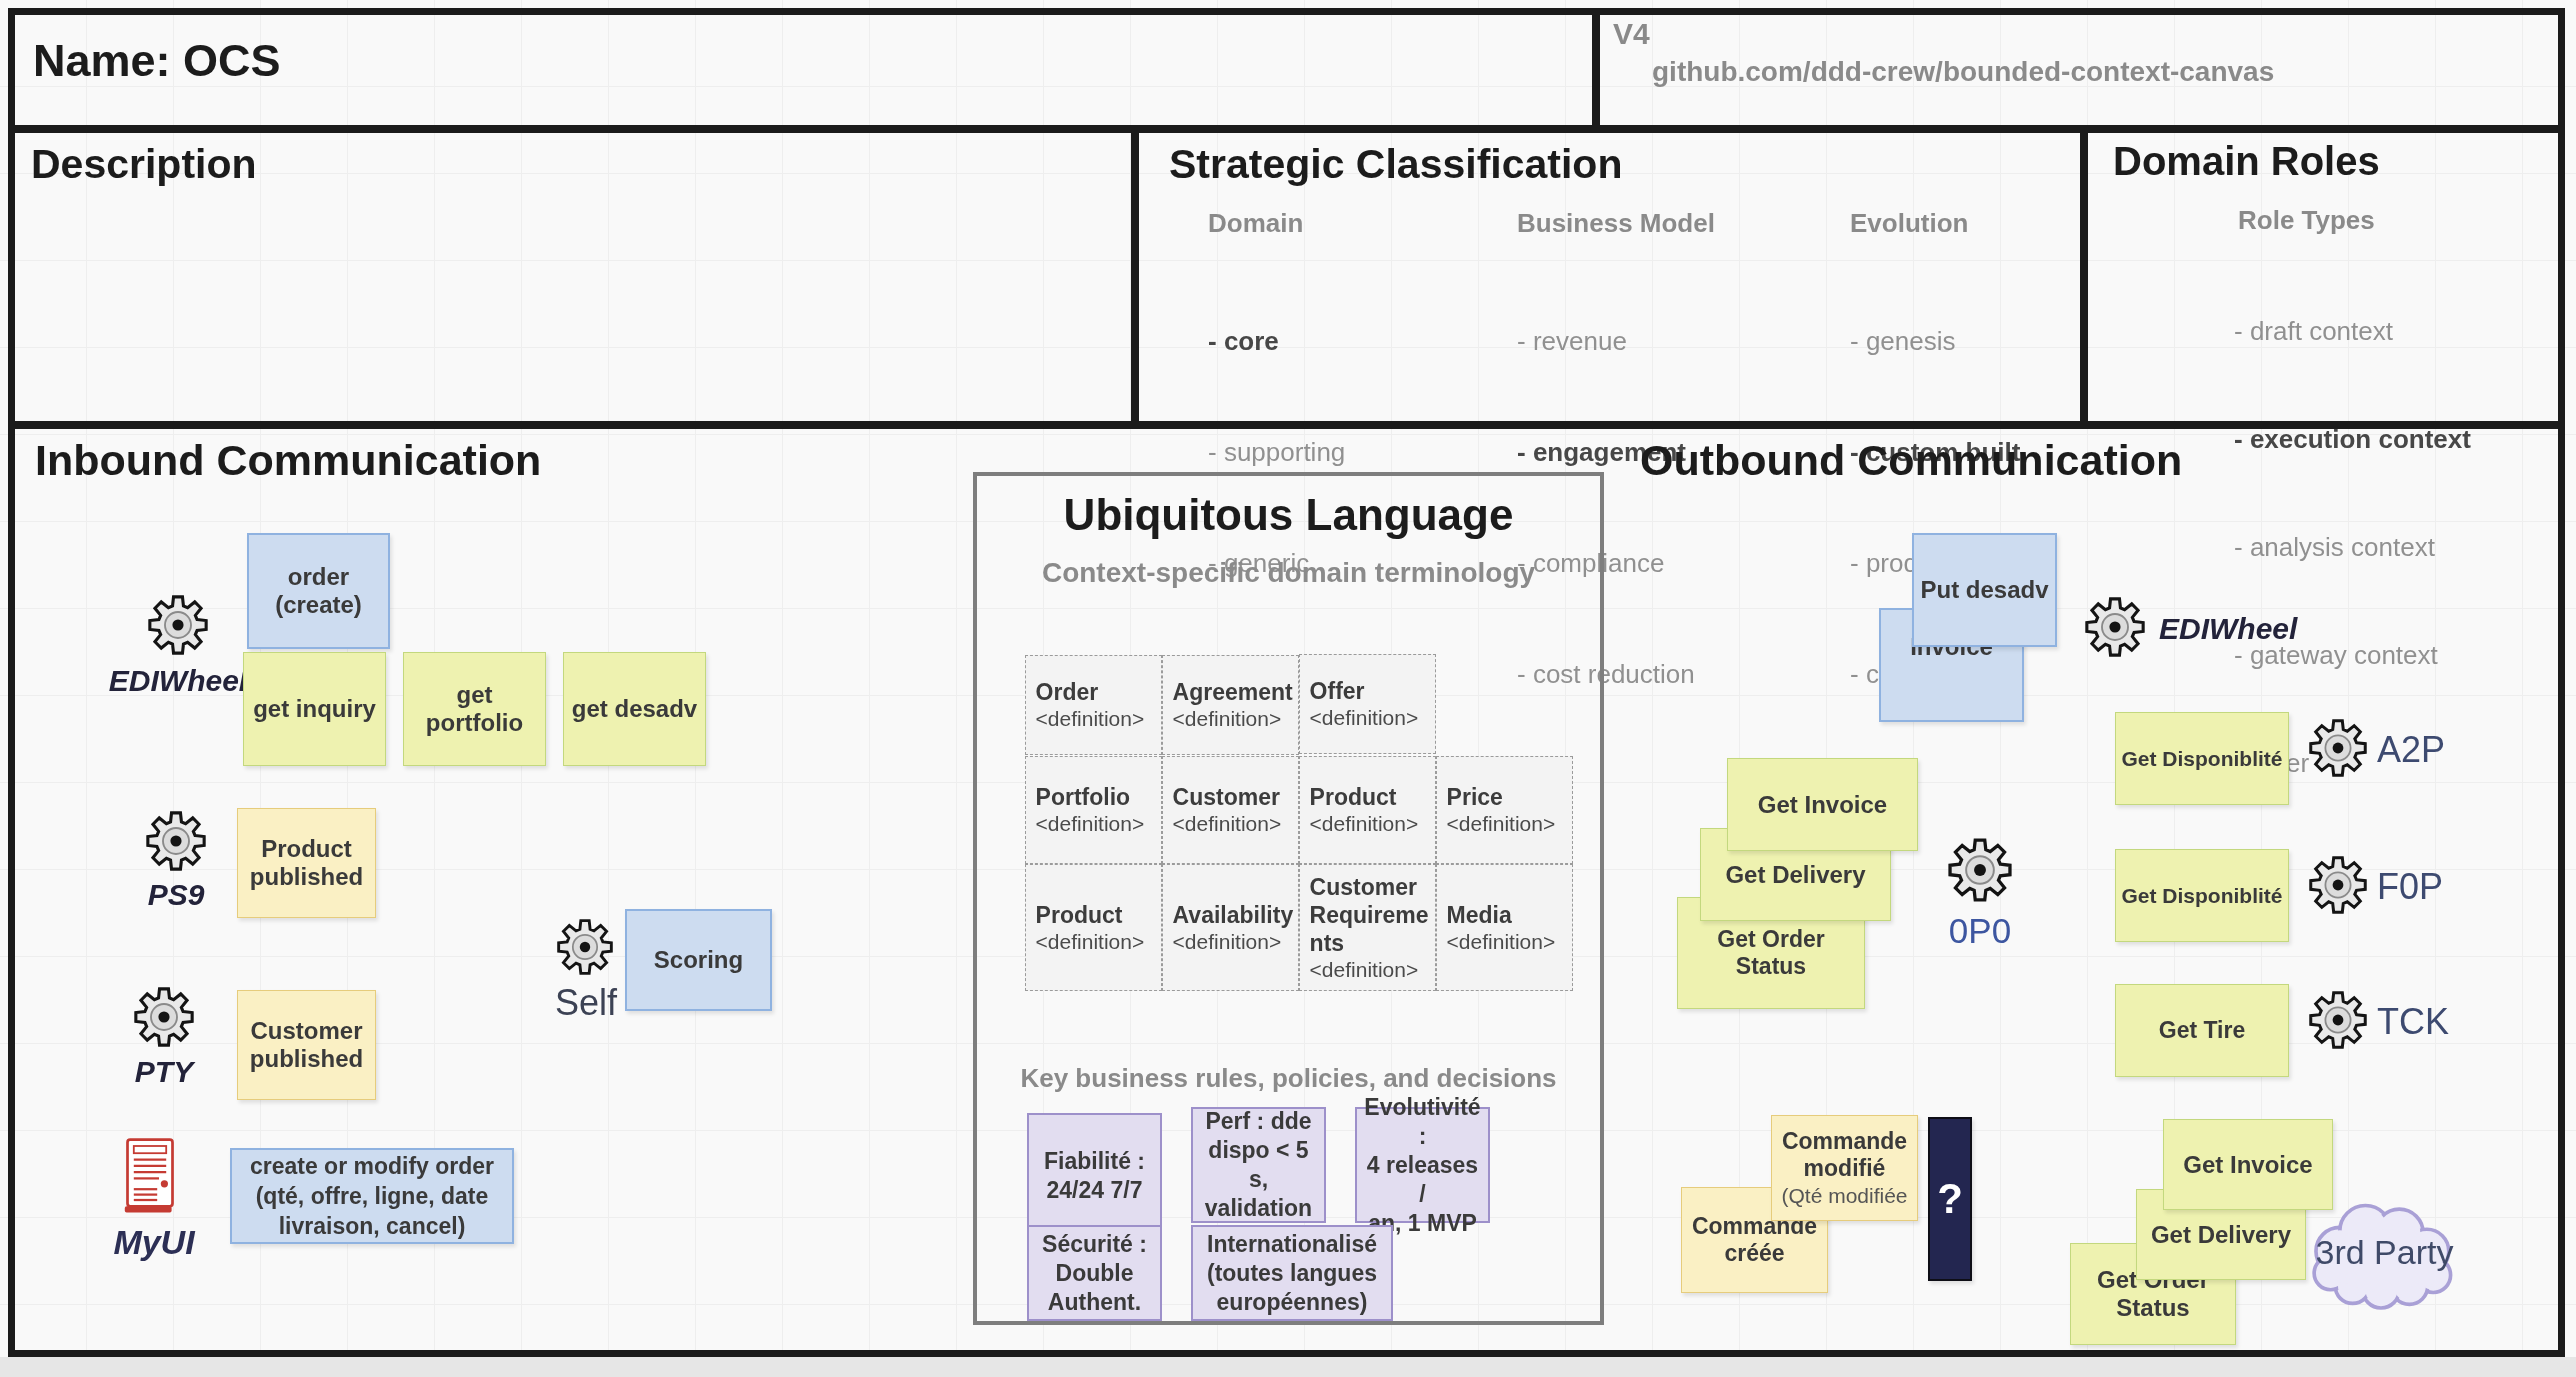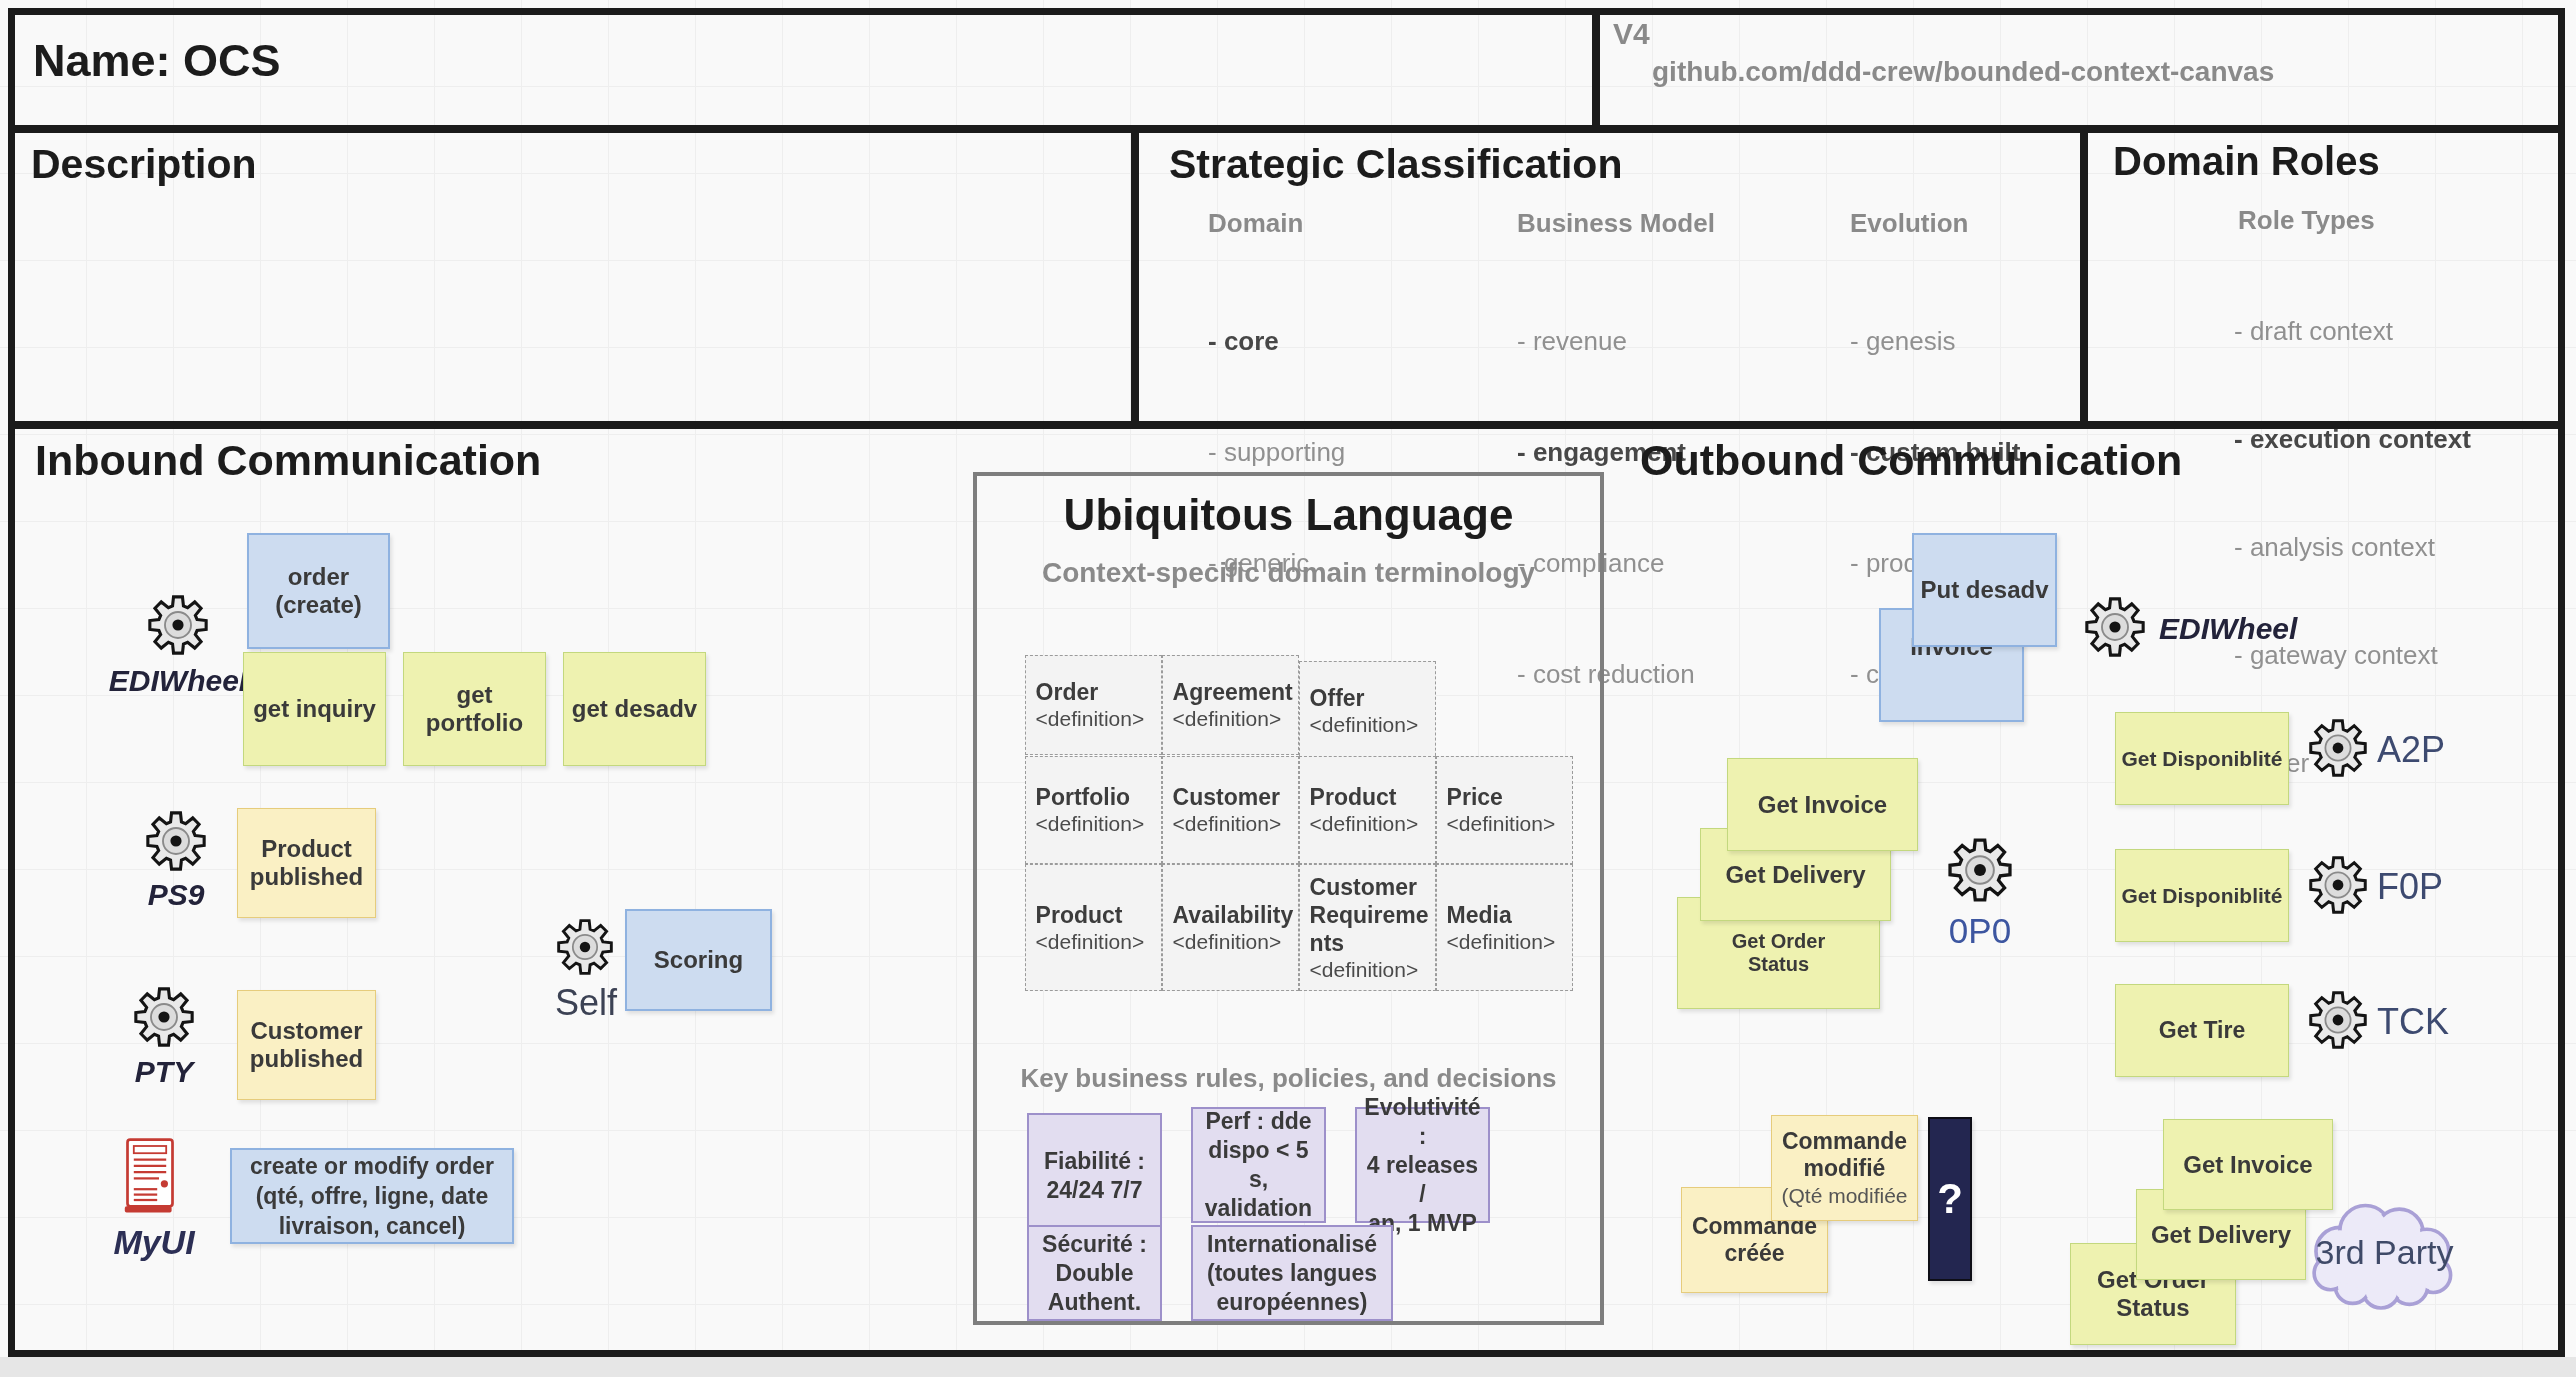--- a/index.html
+++ b/index.html
@@ -158,21 +158,21 @@
     <div class="gray-b ctr abs" style="left:0;top:81px;font-size:28px;">Context-specific domain terminology</div>
 
     <div class="ulcell" style="left:48px;top:179px;width:137px;height:100px;">
       <span class="term">Order</span>
       <span class="def">&lt;definition&gt;</span>
     </div>
     <div class="ulcell" style="left:185px;top:179px;width:137px;height:100px;">
       <span class="term">Agreement</span>
       <span class="def">&lt;definition&gt;</span>
     </div>
-    <div class="ulcell" style="left:322px;top:185px;width:137px;height:100px;">
+    <div class="ulcell" style="left:322px;top:178px;width:137px;height:100px;">
       <span class="term">Offer</span>
       <span class="def">&lt;definition&gt;</span>
     </div>
 
     <div class="ulcell" style="left:48px;top:280px;width:137px;height:108px;">
       <span class="term">Portfolio</span>
       <span class="def">&lt;definition&gt;</span>
     </div>
     <div class="ulcell" style="left:185px;top:280px;width:137px;height:108px;">
       <span class="term">Customer</span>
@@ -224,21 +224,21 @@
 
   <div class="note blue" style="left:1879px;top:608px;width:145px;height:114px;font-size:24px;align-items:flex-start;padding-top:23px;">Invoice</div>
   <div class="note blue" style="left:1912px;top:533px;width:145px;height:114px;font-size:24px;">Put desadv</div>
   <svg class="gear" viewBox="0 0 100 100" style="left:2084px;top:596px;width:62px;height:62px;">
     <path class="gear-body" fill="#e9e9e9" stroke="#141414" stroke-width="5" d="M80.8,41.2 L95.4,42.8 L95.4,57.2 L80.8,58.8 L78.0,65.5 L87.2,77.0 L77.0,87.2 L65.5,78.0 L58.8,80.8 L57.2,95.4 L42.8,95.4 L41.2,80.8 L34.5,78.0 L23.0,87.2 L12.8,77.0 L22.0,65.5 L19.2,58.8 L4.6,57.2 L4.6,42.8 L19.2,41.2 L22.0,34.5 L12.8,23.0 L23.0,12.8 L34.5,22.0 L41.2,19.2 L42.8,4.6 L57.2,4.6 L58.8,19.2 L65.5,22.0 L77.0,12.8 L87.2,23.0 L78.0,34.5 Z"></path>
     <circle cx="50" cy="50" r="21" fill="#dcdcdc" stroke="#8a8a8a" stroke-width="3"></circle>
     <circle cx="50" cy="50" r="9" fill="#141414"></circle>
   </svg>
   <div class="actor-label" style="left:2159px;top:612px;font-size:30px;text-align:left;">EDIWheel</div>
 
-  <div class="note green" style="left:1677px;top:897px;width:203px;height:112px;font-size:20px;">Get Order
+  <div class="note green" style="left:1677px;top:897px;width:188px;height:112px;font-size:23px;">Get Order
 Status</div>
   <div class="note green" style="left:1700px;top:828px;width:191px;height:93px;font-size:24px;">Get Delivery</div>
   <div class="note green" style="left:1727px;top:758px;width:191px;height:93px;font-size:24px;">Get Invoice</div>
   <svg class="gear" viewBox="0 0 100 100" style="left:1947px;top:837px;width:66px;height:66px;">
     <path class="gear-body" fill="#e9e9e9" stroke="#141414" stroke-width="5" d="M80.8,41.2 L95.4,42.8 L95.4,57.2 L80.8,58.8 L78.0,65.5 L87.2,77.0 L77.0,87.2 L65.5,78.0 L58.8,80.8 L57.2,95.4 L42.8,95.4 L41.2,80.8 L34.5,78.0 L23.0,87.2 L12.8,77.0 L22.0,65.5 L19.2,58.8 L4.6,57.2 L4.6,42.8 L19.2,41.2 L22.0,34.5 L12.8,23.0 L23.0,12.8 L34.5,22.0 L41.2,19.2 L42.8,4.6 L57.2,4.6 L58.8,19.2 L65.5,22.0 L77.0,12.8 L87.2,23.0 L78.0,34.5 Z"></path>
     <circle cx="50" cy="50" r="21" fill="#dcdcdc" stroke="#8a8a8a" stroke-width="3"></circle>
     <circle cx="50" cy="50" r="9" fill="#141414"></circle>
   </svg>
   <div class="sys-label" style="left:1947px;top:911px;width:66px;text-align:center;color:#3d56a0;font-size:35px;">0P0</div>
 

